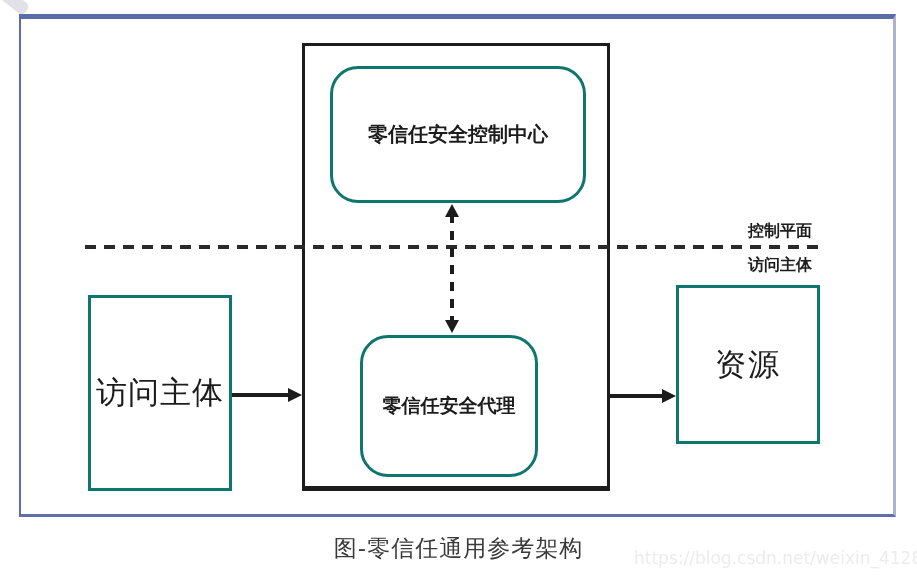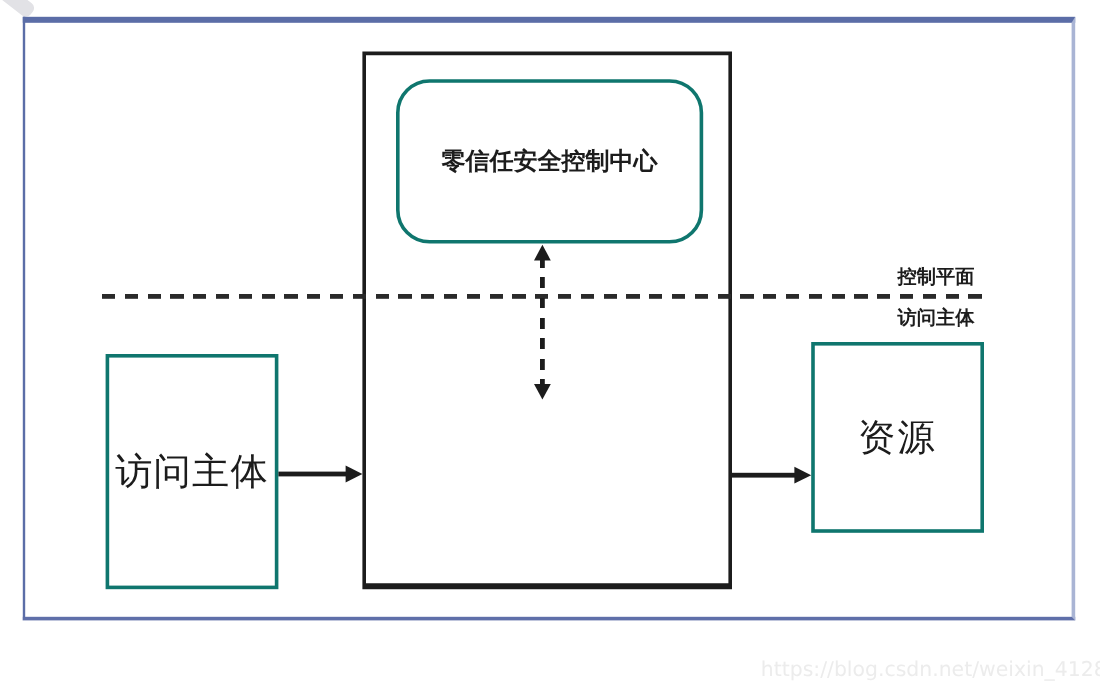--- a/index.html
+++ b/index.html
@@ -178,20 +178,23 @@
   <div class="corner-artifact"></div>
 
   <div class="blue-frame"></div>
 
   <div class="outer-rect"></div>
 
   <div class="node rounded node-control-center">
     <span>零信任安全控制中心</span>
   </div>
 
+  <div class="node rounded node-agent">
+    <span>零信任安全代理</span>
+  </div>
 
   <div class="node node-subject">
     <span>访问主体</span>
   </div>
 
   <div class="node node-resource">
     <span>资源</span>
   </div>
 
   <div class="plane-divider"></div>
@@ -203,16 +206,17 @@
   <div class="v-dashed-line"></div>
   <div class="arrowhead up"></div>
   <div class="arrowhead down"></div>
 
   <div class="h-arrow-line line-subject-to-outer"></div>
   <div class="arrowhead right-1"></div>
 
   <div class="h-arrow-line line-outer-to-resource"></div>
   <div class="arrowhead right-2"></div>
 
+  <div class="caption">图-零信任通用参考架构</div>
 
   <div class="watermark">https://blog.csdn.net/weixin_41284310</div>
 
 </div>
 
 </body></html>

